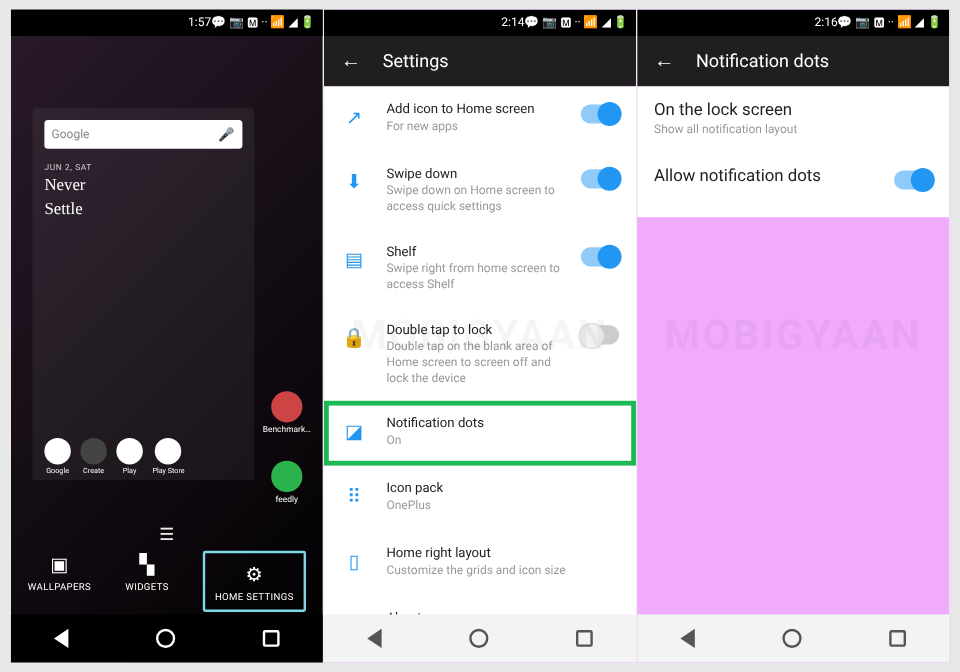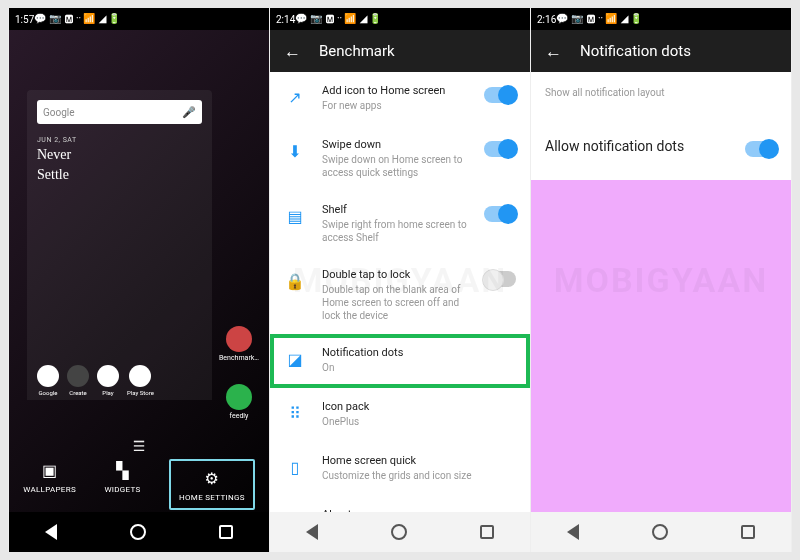--- a/index.html
+++ b/index.html
@@ -1,21 +1,21 @@
 <!DOCTYPE html>
 <html><head>
 <meta charset="utf-8">
 <style>
 *{margin:0;padding:0;box-sizing:border-box;font-family:Roboto,Arial,sans-serif;-webkit-font-smoothing:antialiased}
 body{background:#e8e8e8;width:800px;height:560px;overflow:hidden}
 .wrap{display:flex;gap:0;padding:8px 8px}
 .phone{flex:1;height:544px;background:#f0abfc;position:relative;overflow:hidden;border-right:1px solid #eee}
 .phone:first-child{border-left:1px solid #eee}
 
-.statusbar{height:22px;background:#000;color:#fff;display:flex;align-items:center;justify-content:flex-start;padding:0 6px;font-size:10px}
+.statusbar{height:22px;background:#000;color:#fff;display:flex;align-items:center;justify-content:flex-end;padding:0 6px;font-size:10px}
 .sb-icons{display:flex;gap:3px;align-items:center}
 
 .p1{background:linear-gradient(135deg,#2a1a2a,#000);color:#fff}
 .p1 .content{position:relative;height:calc(100% - 22px)}
 .overview{position:absolute;left:18px;top:60px;width:185px;height:310px;background:rgba(255,255,255,.06);border-radius:4px 4px 0 0;padding:10px}
 .gsearch{background:#fff;border-radius:3px;height:24px;display:flex;align-items:center;padding:0 6px;color:#888}
 .gsearch .glogo{font-size:10px}
 .gsearch .mic{margin-left:auto;color:#4285f4;font-size:11px}
 .date{margin-top:12px;font-size:7px;color:#ccc;letter-spacing:.5px}
 .slogan{font-family:Liberation Serif, serif;font-size:14px;line-height:1.25;margin-top:2px}
@@ -131,21 +131,21 @@
   </div>
 </div>
 
 <div class="phone p2">
   <div class="statusbar">
     <span>2:14</span>
     <span class="sb-icons">💬 📷 🅼 ·· 📶 ◢ 🔋</span>
   </div>
   <div class="appbar">
     <span class="back">←</span>
-    <span>Benchmark</span>
+    <span>Settings</span>
   </div>
   <div class="list">
     <div class="row">
       <div class="ric">↗</div>
       <div class="txt">
             <div class="ttl">Add icon to Home screen</div>
             <div class="sub">For new apps</div>
           </div>
       <div class="sw on"></div>
     </div>
@@ -183,21 +183,21 @@
     <div class="row">
       <div class="ric">⠿</div>
       <div class="txt">
             <div class="ttl">Icon pack</div>
             <div class="sub">OnePlus</div>
           </div>
     </div>
     <div class="row">
       <div class="ric">▯</div>
       <div class="txt">
-            <div class="ttl">Home screen quick</div>
+            <div class="ttl">Home right layout</div>
             <div class="sub">Customize the grids and icon size</div>
           </div>
     </div>
     <div class="row">
       <div class="ric">ⓘ</div>
       <div class="txt">
             <div class="ttl">About</div>
           </div>
     </div>
   </div>
@@ -214,20 +214,21 @@
     <span>2:16</span>
     <span class="sb-icons">💬 📷 🅼 ·· 📶 ◢ 🔋</span>
   </div>
   <div class="appbar">
     <span class="back">←</span>
     <span>Notification dots</span>
   </div>
   <div class="list">
     <div class="row">
       <div class="txt">
+            <div class="ttl">On the lock screen</div>
             <div class="sub">Show all notification layout</div>
           </div>
     </div>
     <div class="row">
       <div class="txt">
             <div class="ttl">Allow notification dots</div>
           </div>
       <div class="sw on"></div>
     </div>
   </div>

